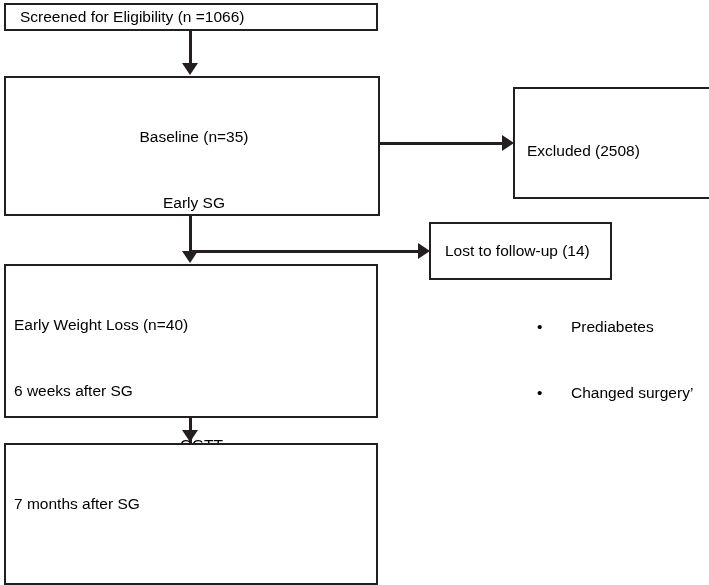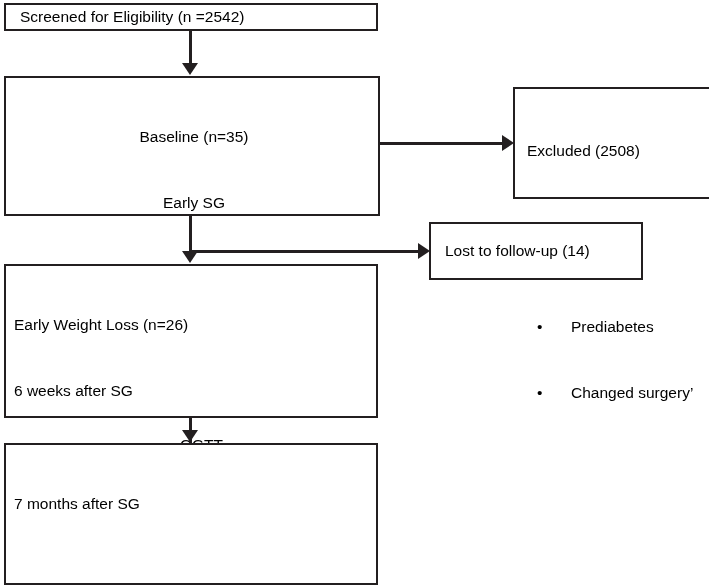--- a/index.html
+++ b/index.html
@@ -96,21 +96,21 @@
     line-height: 22px;
     white-space: pre;
   }
 </style>
 </head>
 <body>
 
 <div id="canvas">
 
   <div class="box" style="left:4px; top:3px; width:374px; height:28px;">
-    <div class="centered-single">Screened for Eligibility (n =2542)</div>
+    <div class="centered-single">Screened for Eligibility (n =1066)</div>
   </div>
 
   <div class="vline" style="left:189px; top:31px; height:34px;"></div>
   <div class="arrow-down" style="left:182px; top:63px;"></div>
 
   <div class="box" style="left:4px; top:76px; width:376px; height:140px;text-align:center;">
     <div class="box-text">
       <div class="hdr-line">Baseline (n=35)</div>
       <div class="hdr-line">Early SG</div>
       <ul class="bullets">
@@ -135,27 +135,27 @@
       </ul>
     </div>
   </div>
 
   <div class="vline" style="left:189px; top:216px; height:38px;"></div>
   <div class="arrow-down" style="left:182px; top:251px;"></div>
 
   <div class="hline" style="left:189px; top:250px; width:231px;"></div>
   <div class="arrow-right" style="left:418px; top:243px;"></div>
 
-  <div class="box" style="left:429px; top:222px; width:214px; height:58px;">
+  <div class="box" style="left:429px; top:222px; width:183px; height:58px;">
     <div class="centered-single">Lost to follow-up (14)</div>
   </div>
 
   <div class="box" style="left:4px; top:264px; width:374px; height:154px;">
     <div class="box-text">
-      <div class="hdr-line">Early Weight Loss (n=26)</div>
+      <div class="hdr-line">Early Weight Loss (n=40)</div>
       <div class="hdr-line">6 weeks after SG</div>
       <ul class="bullets">
         <li>Weight measurement</li>
         <li>Blood Draw</li>
         
         
       </ul>
     </div>
   </div>
 

